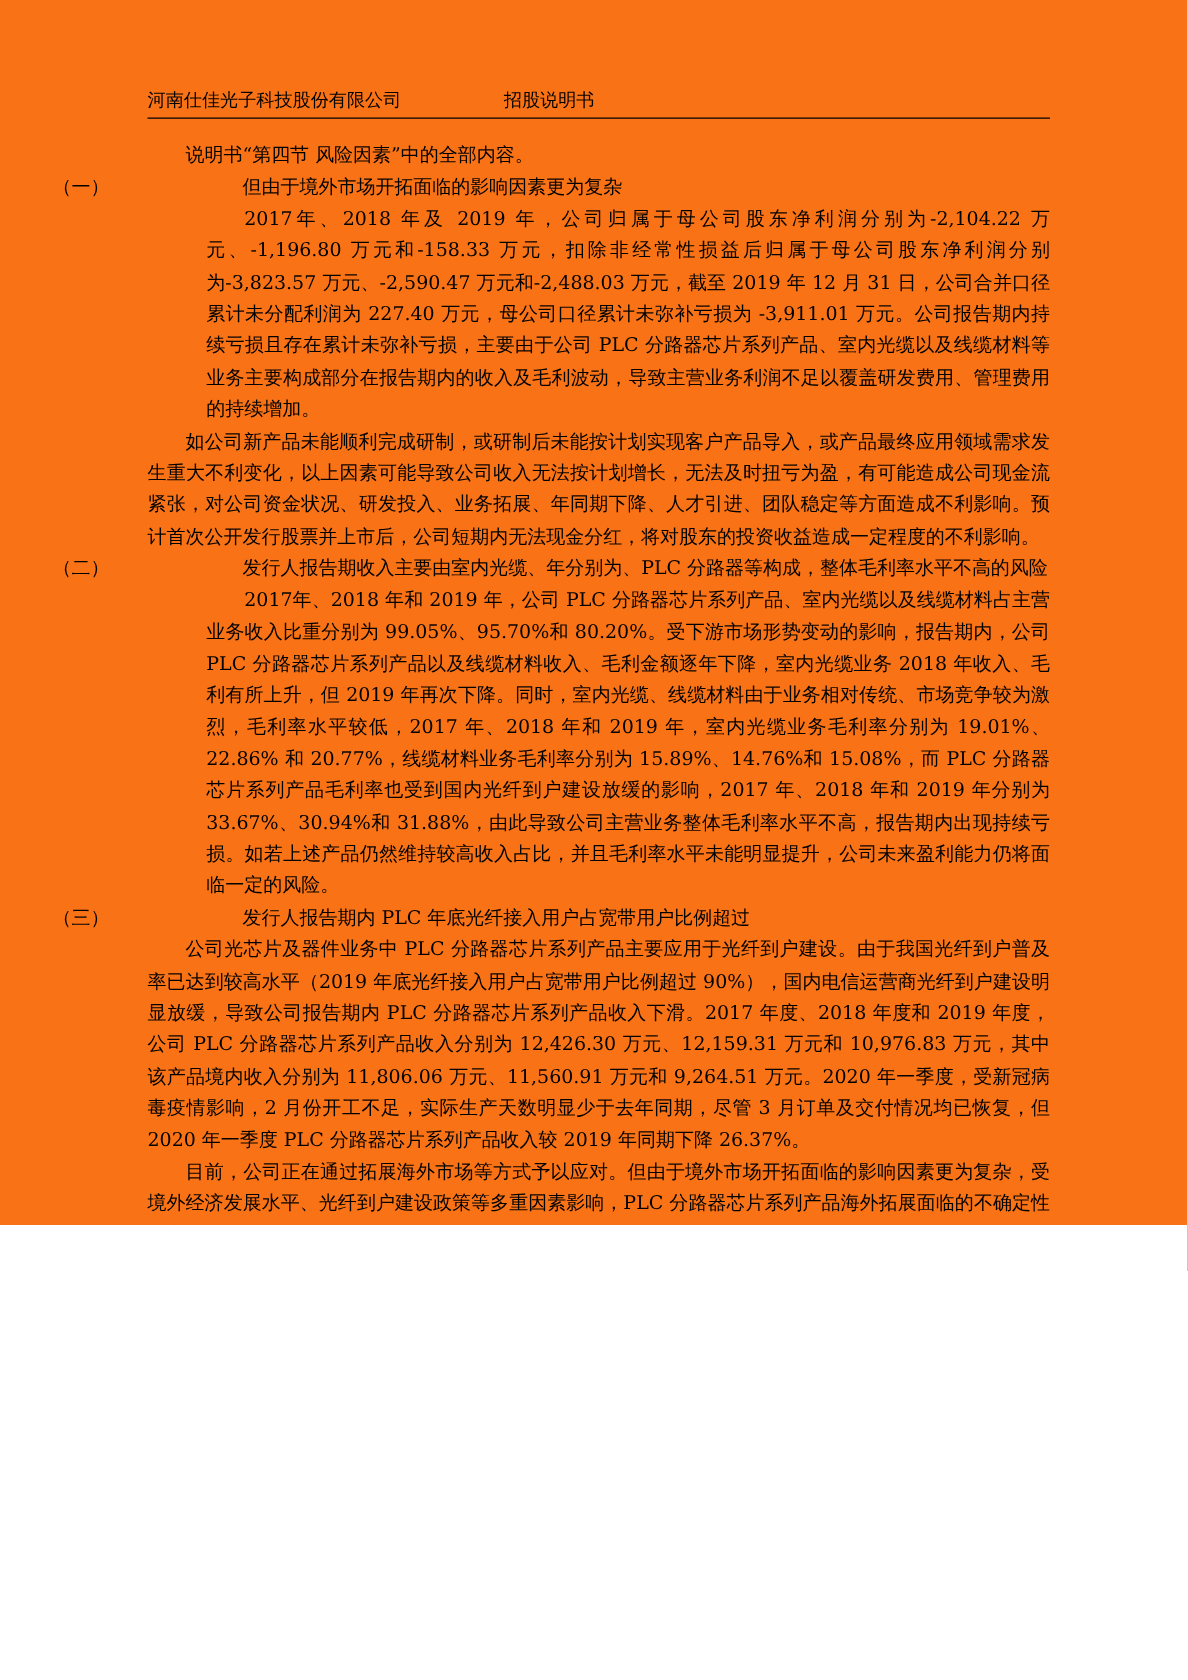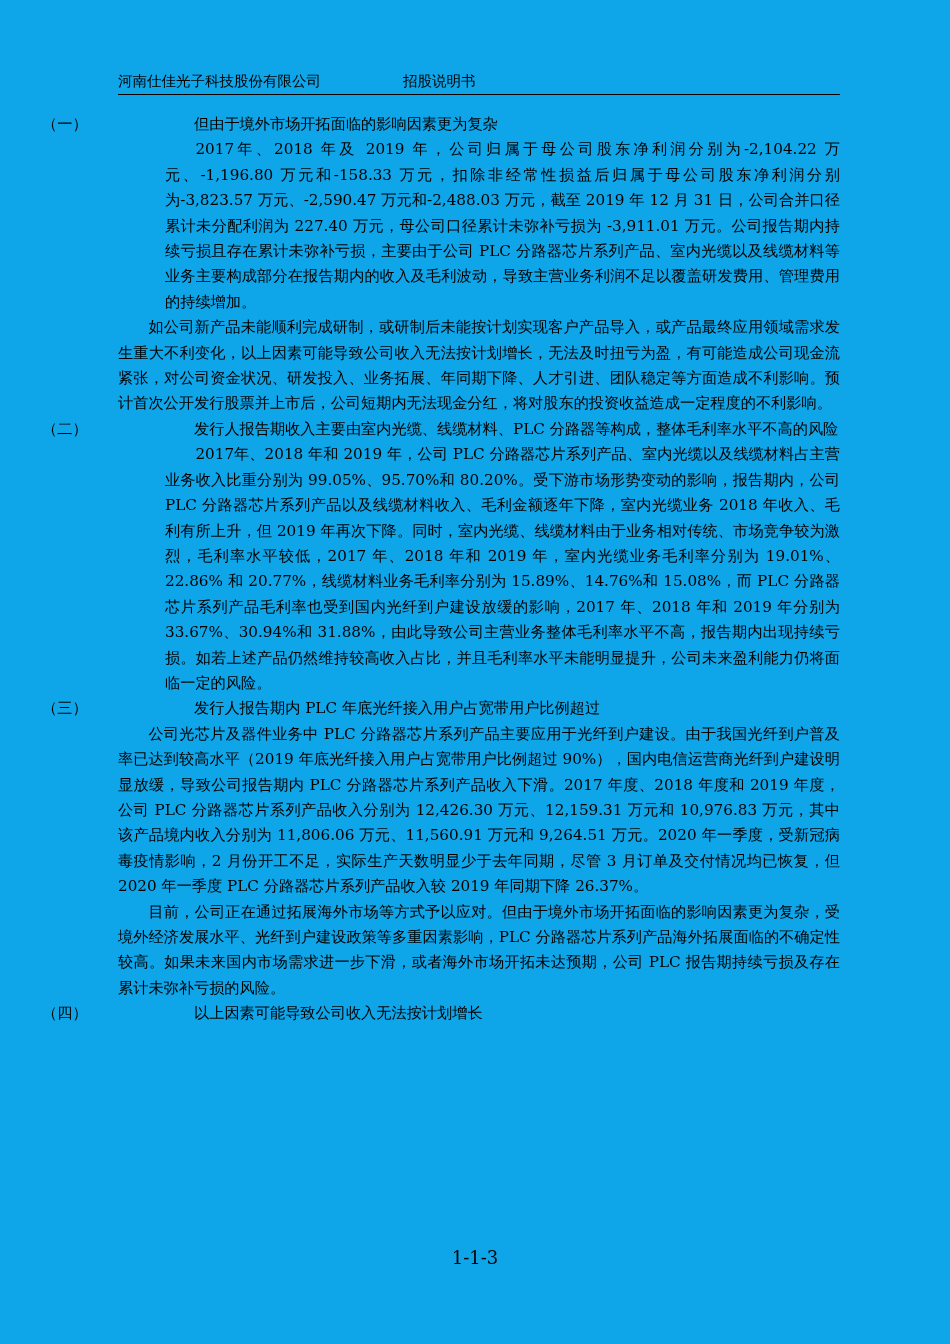--- a/index.html
+++ b/index.html
@@ -7,23 +7,23 @@
     padding: 0;
     background: #ffffff;
   }
   body {
     font-family: "DejaVu Serif", "Liberation Serif", serif;
     color: #000000;
   }
   #page {
     position: relative;
     width: 950px;
-    height: 1344px;
+    height: 980px;
     margin: 0 auto;
-    background: #0ea5e9;
+    background: #f97316;
     overflow: hidden;
     box-sizing: border-box;
   }
 
   
   .page-header {
     position: absolute;
     left: 118px;
     top: 72px;
     width: 722px;
@@ -98,29 +98,30 @@
 
 <div id="page">
 
   <div class="page-header">
     <span class="hdr-company">河南仕佳光子科技股份有限公司</span>
     <span class="hdr-doctype">招股说明书</span>
   </div>
 
   <div class="content">
 
+    <p class="para">说明书“第四节 风险因素”中的全部内容。</p>
 
     <p class="heading">
       <span class="num">（一）</span><span>但由于境外市场开拓面临的影响因素更为复杂</span>
     </p>
     <p class="para-indent">2017年、2018 年及 2019 年，公司归属于母公司股东净利润分别为-2,104.22 万元、-1,196.80 万元和-158.33 万元，扣除非经常性损益后归属于母公司股东净利润分别为-3,823.57 万元、-2,590.47 万元和-2,488.03 万元，截至 2019 年 12 月 31 日，公司合并口径累计未分配利润为 227.40 万元，母公司口径累计未弥补亏损为 -3,911.01 万元。公司报告期内持续亏损且存在累计未弥补亏损，主要由于公司 PLC 分路器芯片系列产品、室内光缆以及线缆材料等业务主要构成部分在报告期内的收入及毛利波动，导致主营业务利润不足以覆盖研发费用、管理费用的持续增加。</p>
     <p class="para">如公司新产品未能顺利完成研制，或研制后未能按计划实现客户产品导入，或产品最终应用领域需求发生重大不利变化，以上因素可能导致公司收入无法按计划增长，无法及时扭亏为盈，有可能造成公司现金流紧张，对公司资金状况、研发投入、业务拓展、年同期下降、人才引进、团队稳定等方面造成不利影响。预计首次公开发行股票并上市后，公司短期内无法现金分红，将对股东的投资收益造成一定程度的不利影响。</p>
 
     <p class="heading">
-      <span class="num">（二）</span><span>发行人报告期收入主要由室内光缆、线缆材料、PLC 分路器等构成，整体毛利率水平不高的风险</span>
+      <span class="num">（二）</span><span>发行人报告期收入主要由室内光缆、年分别为、PLC 分路器等构成，整体毛利率水平不高的风险</span>
     </p>
     <p class="para-indent">2017年、2018 年和 2019 年，公司 PLC 分路器芯片系列产品、室内光缆以及线缆材料占主营业务收入比重分别为 99.05%、95.70%和 80.20%。受下游市场形势变动的影响，报告期内，公司 PLC 分路器芯片系列产品以及线缆材料收入、毛利金额逐年下降，室内光缆业务 2018 年收入、毛利有所上升，但 2019 年再次下降。同时，室内光缆、线缆材料由于业务相对传统、市场竞争较为激烈，毛利率水平较低，2017 年、2018 年和 2019 年，室内光缆业务毛利率分别为 19.01%、22.86% 和 20.77%，线缆材料业务毛利率分别为 15.89%、14.76%和 15.08%，而 PLC 分路器芯片系列产品毛利率也受到国内光纤到户建设放缓的影响，2017 年、2018 年和 2019 年分别为 33.67%、30.94%和 31.88%，由此导致公司主营业务整体毛利率水平不高，报告期内出现持续亏损。如若上述产品仍然维持较高收入占比，并且毛利率水平未能明显提升，公司未来盈利能力仍将面临一定的风险。</p>
 
     <p class="heading">
       <span class="num">（三）</span><span>发行人报告期内 PLC 年底光纤接入用户占宽带用户比例超过</span>
     </p>
     <p class="para">公司光芯片及器件业务中 PLC 分路器芯片系列产品主要应用于光纤到户建设。由于我国光纤到户普及率已达到较高水平（2019 年底光纤接入用户占宽带用户比例超过 90%），国内电信运营商光纤到户建设明显放缓，导致公司报告期内 PLC 分路器芯片系列产品收入下滑。2017 年度、2018 年度和 2019 年度，公司 PLC 分路器芯片系列产品收入分别为 12,426.30 万元、12,159.31 万元和 10,976.83 万元，其中该产品境内收入分别为 11,806.06 万元、11,560.91 万元和 9,264.51 万元。2020 年一季度，受新冠病毒疫情影响，2 月份开工不足，实际生产天数明显少于去年同期，尽管 3 月订单及交付情况均已恢复，但 2020 年一季度 PLC 分路器芯片系列产品收入较 2019 年同期下降 26.37%。</p>
     <p class="para">目前，公司正在通过拓展海外市场等方式予以应对。但由于境外市场开拓面临的影响因素更为复杂，受境外经济发展水平、光纤到户建设政策等多重因素影响，PLC 分路器芯片系列产品海外拓展面临的不确定性较高。如果未来国内市场需求进一步下滑，或者海外市场开拓未达预期，公司 PLC 报告期持续亏损及存在累计未弥补亏损的风险。</p>
 
     <p class="heading">

